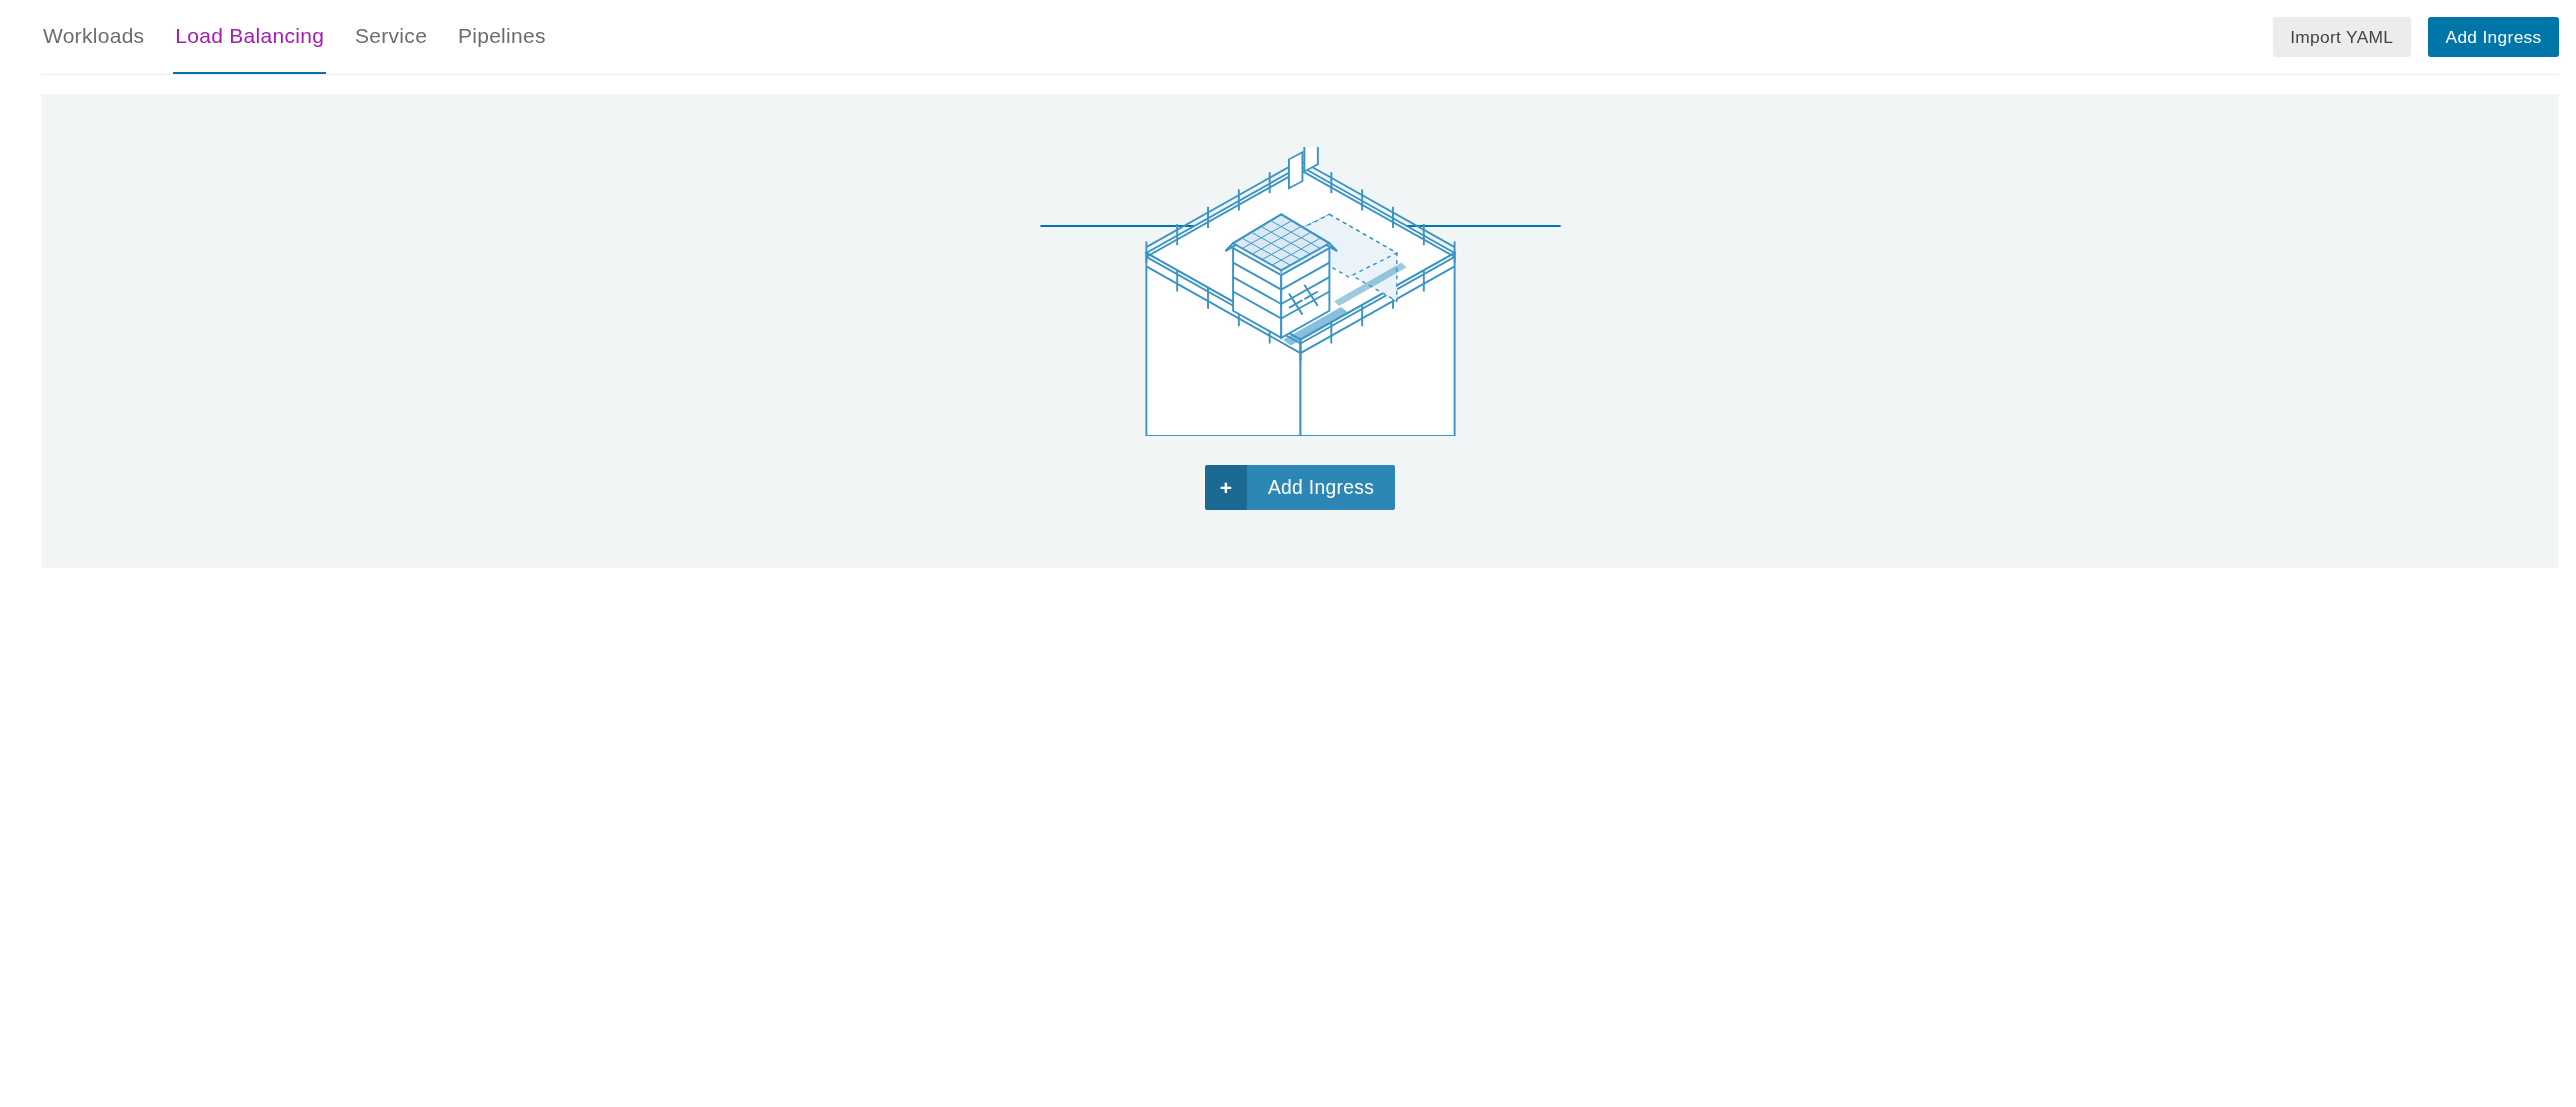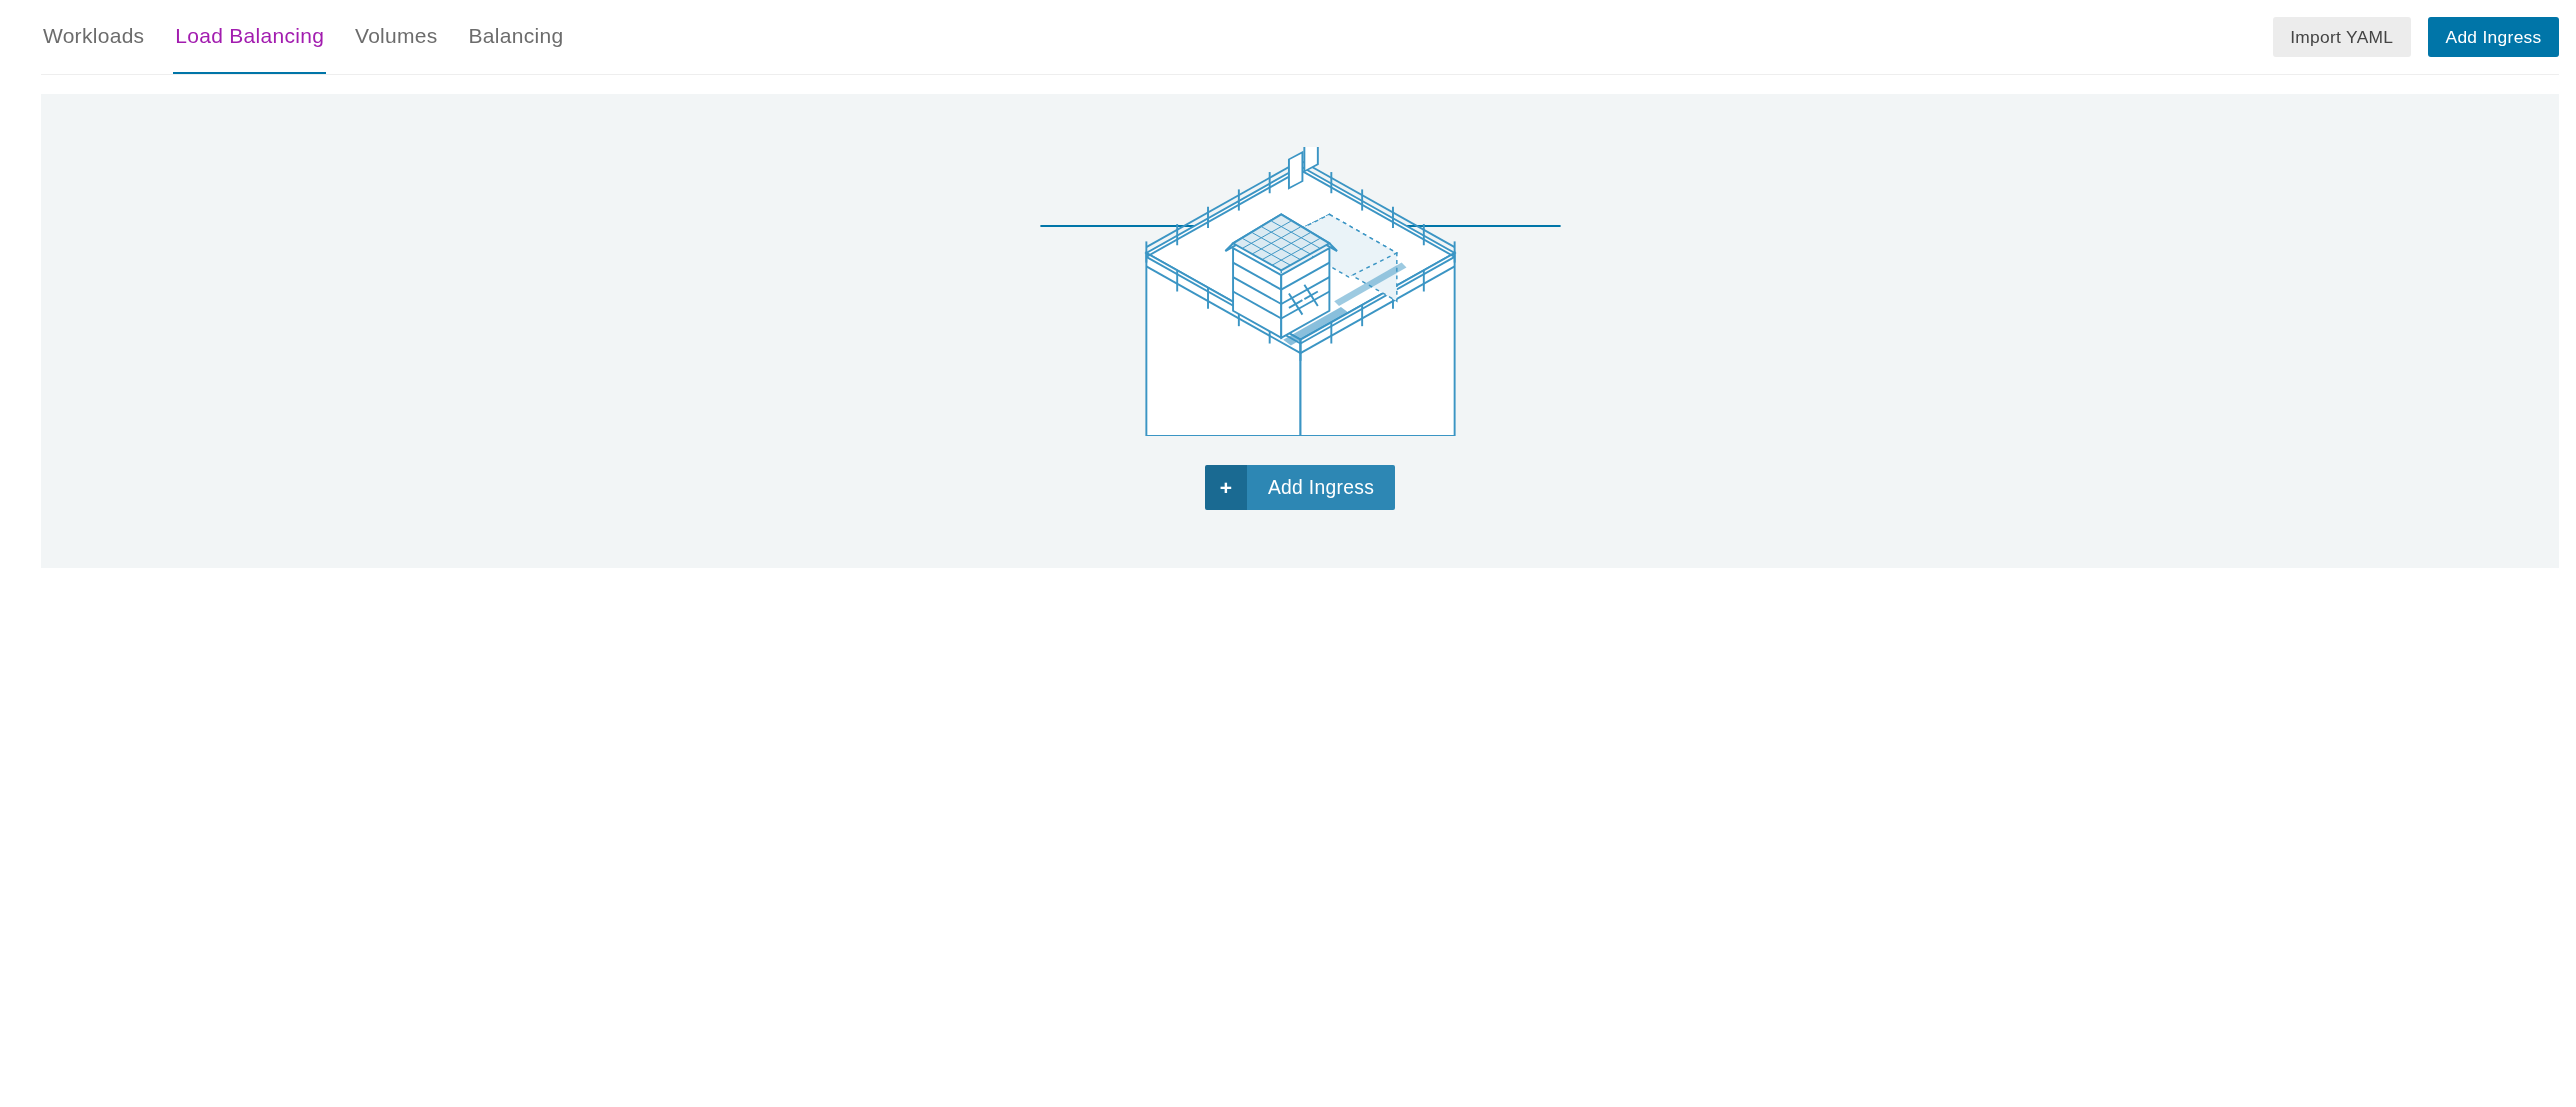--- a/index.html
+++ b/index.html
@@ -101,22 +101,22 @@
   }
 </style>
 </head>
 <body>
 
 <div class="page">
   <div class="header-row">
     <div class="tabs">
       <div class="tab">Workloads</div>
       <div class="tab active">Load Balancing</div>
-      <div class="tab">Volumes</div>
-      <div class="tab">Balancing</div>
+      <div class="tab">Service</div>
+      <div class="tab">Pipelines</div>
     </div>
     <div class="actions">
       <button class="btn btn-secondary">Import YAML</button>
       <button class="btn btn-primary">Add Ingress</button>
     </div>
   </div>
 
   <div class="empty-area">
     <div class="illustration">
       <svg viewBox="0 0 540 300" width="521" height="289">

